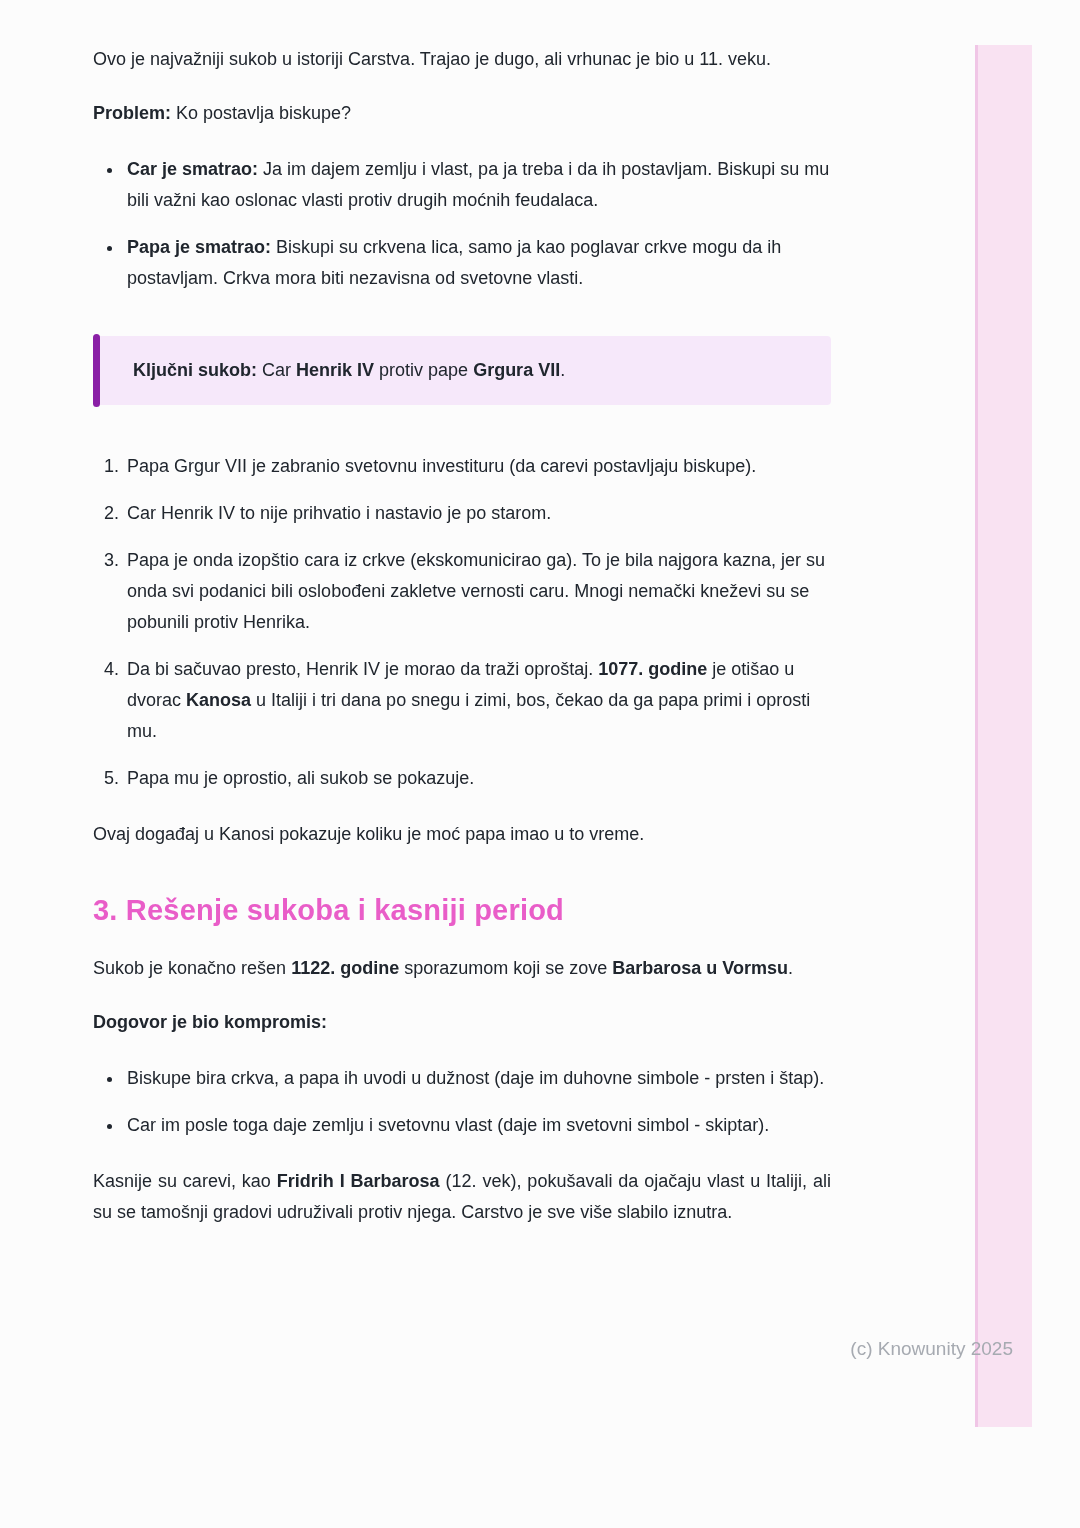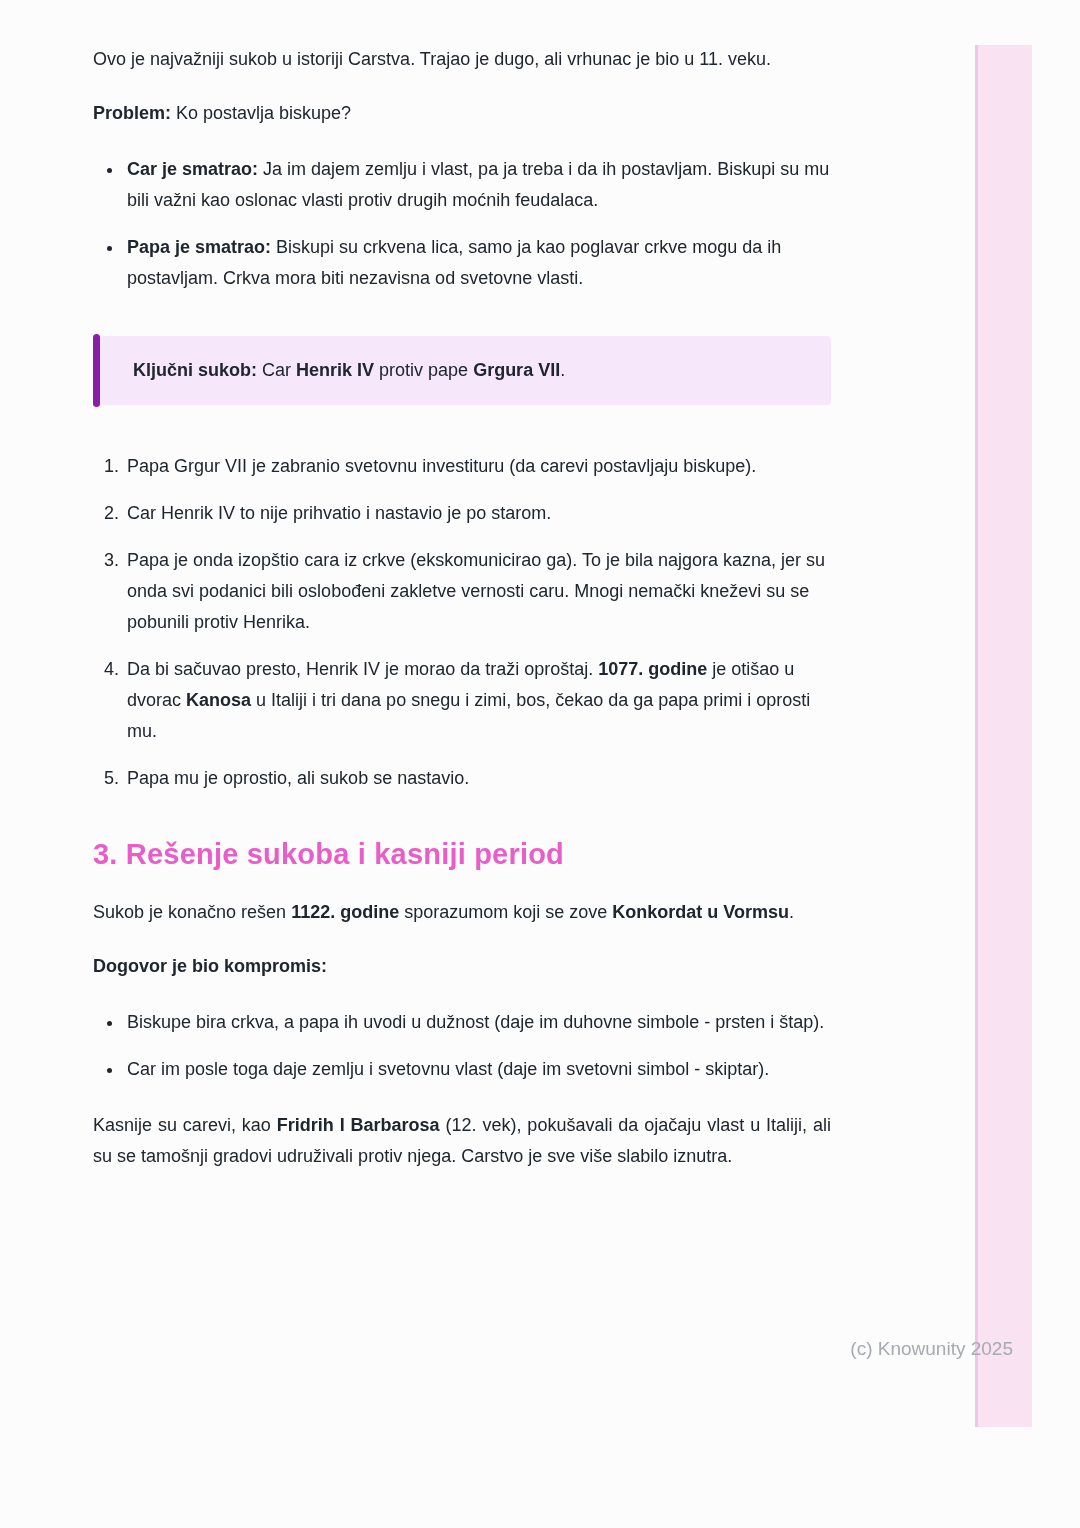--- a/index.html
+++ b/index.html
@@ -75,24 +75,25 @@
       </ul>
       <div class="callout">
         <div class="callout-bar"></div>
         <p><strong>Ključni sukob:</strong><span> Car </span><strong>Henrik IV</strong><span> protiv pape </span><strong>Grgura VII</strong><span>.</span></p>
       </div>
       <ol class="list">
         <li><span>Papa Grgur VII je zabranio svetovnu investituru (da carevi postavljaju biskupe).</span></li>
         <li><span>Car Henrik IV to nije prihvatio i nastavio je po starom.</span></li>
         <li><span>Papa je onda izopštio cara iz crkve (ekskomunicirao ga). To je bila najgora kazna, jer su onda svi podanici bili oslobođeni zakletve vernosti caru. Mnogi nemački kneževi su se pobunili protiv Henrika.</span></li>
         <li><span>Da bi sačuvao presto, Henrik IV je morao da traži oproštaj. </span><strong>1077. godine</strong><span> je otišao u dvorac </span><strong>Kanosa</strong><span> u Italiji i tri dana po snegu i zimi, bos, čekao da ga papa primi i oprosti mu.</span></li>
-        <li><span>Papa mu je oprostio, ali sukob se nastavio.</span></li>
+        <li><span>Papa mu je oprostio, ali sukob se pokazuje.</span></li>
       </ol>
+      <p><span>Ovaj događaj u Kanosi pokazuje koliku je moć papa imao u to vreme.</span></p>
       <h2>3. Rešenje sukoba i kasniji period</h2>
-      <p><span>Sukob je konačno rešen </span><strong>1122. godine</strong><span> sporazumom koji se zove </span><strong>Konkordat u Vormsu</strong><span>.</span></p>
+      <p><span>Sukob je konačno rešen </span><strong>1122. godine</strong><span> sporazumom koji se zove </span><strong>Barbarosa u Vormsu</strong><span>.</span></p>
       <p><strong>Dogovor je bio kompromis:</strong></p>
       <ul class="list">
         <li><span>Biskupe bira crkva, a papa ih uvodi u dužnost (daje im duhovne simbole - prsten i štap).</span></li>
         <li><span>Car im posle toga daje zemlju i svetovnu vlast (daje im svetovni simbol - skiptar).</span></li>
       </ul>
       <p><span>Kasnije su carevi, kao </span><strong>Fridrih I Barbarosa</strong><span> (12. vek), pokušavali da ojačaju vlast u Italiji, ali su se tamošnji gradovi udruživali protiv njega. Carstvo je sve više slabilo iznutra.</span></p>
     </main>
   <div class="footer">(c) Knowunity 2025</div>
 </div>
 

